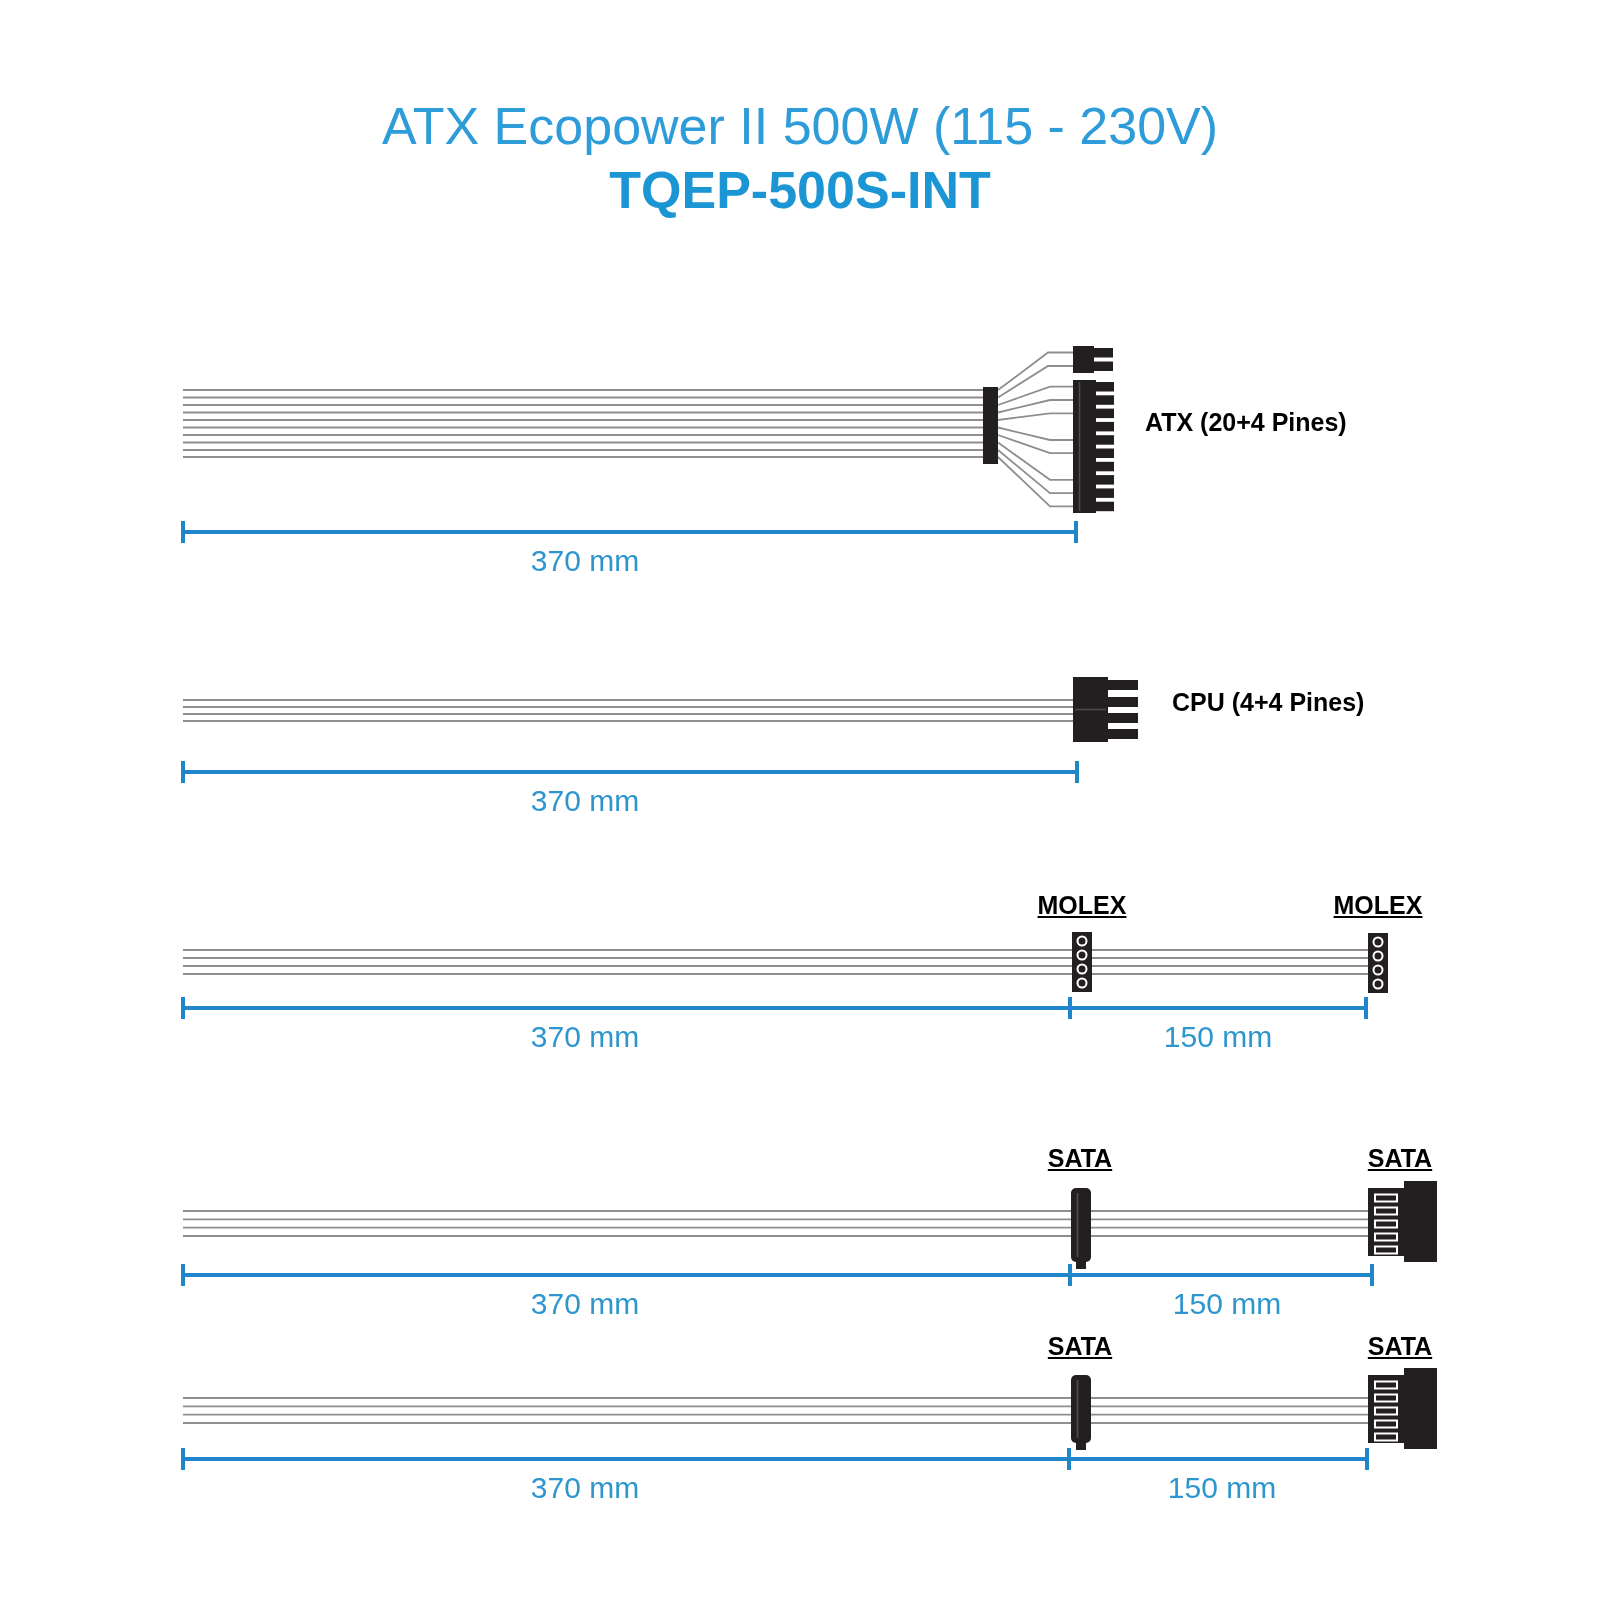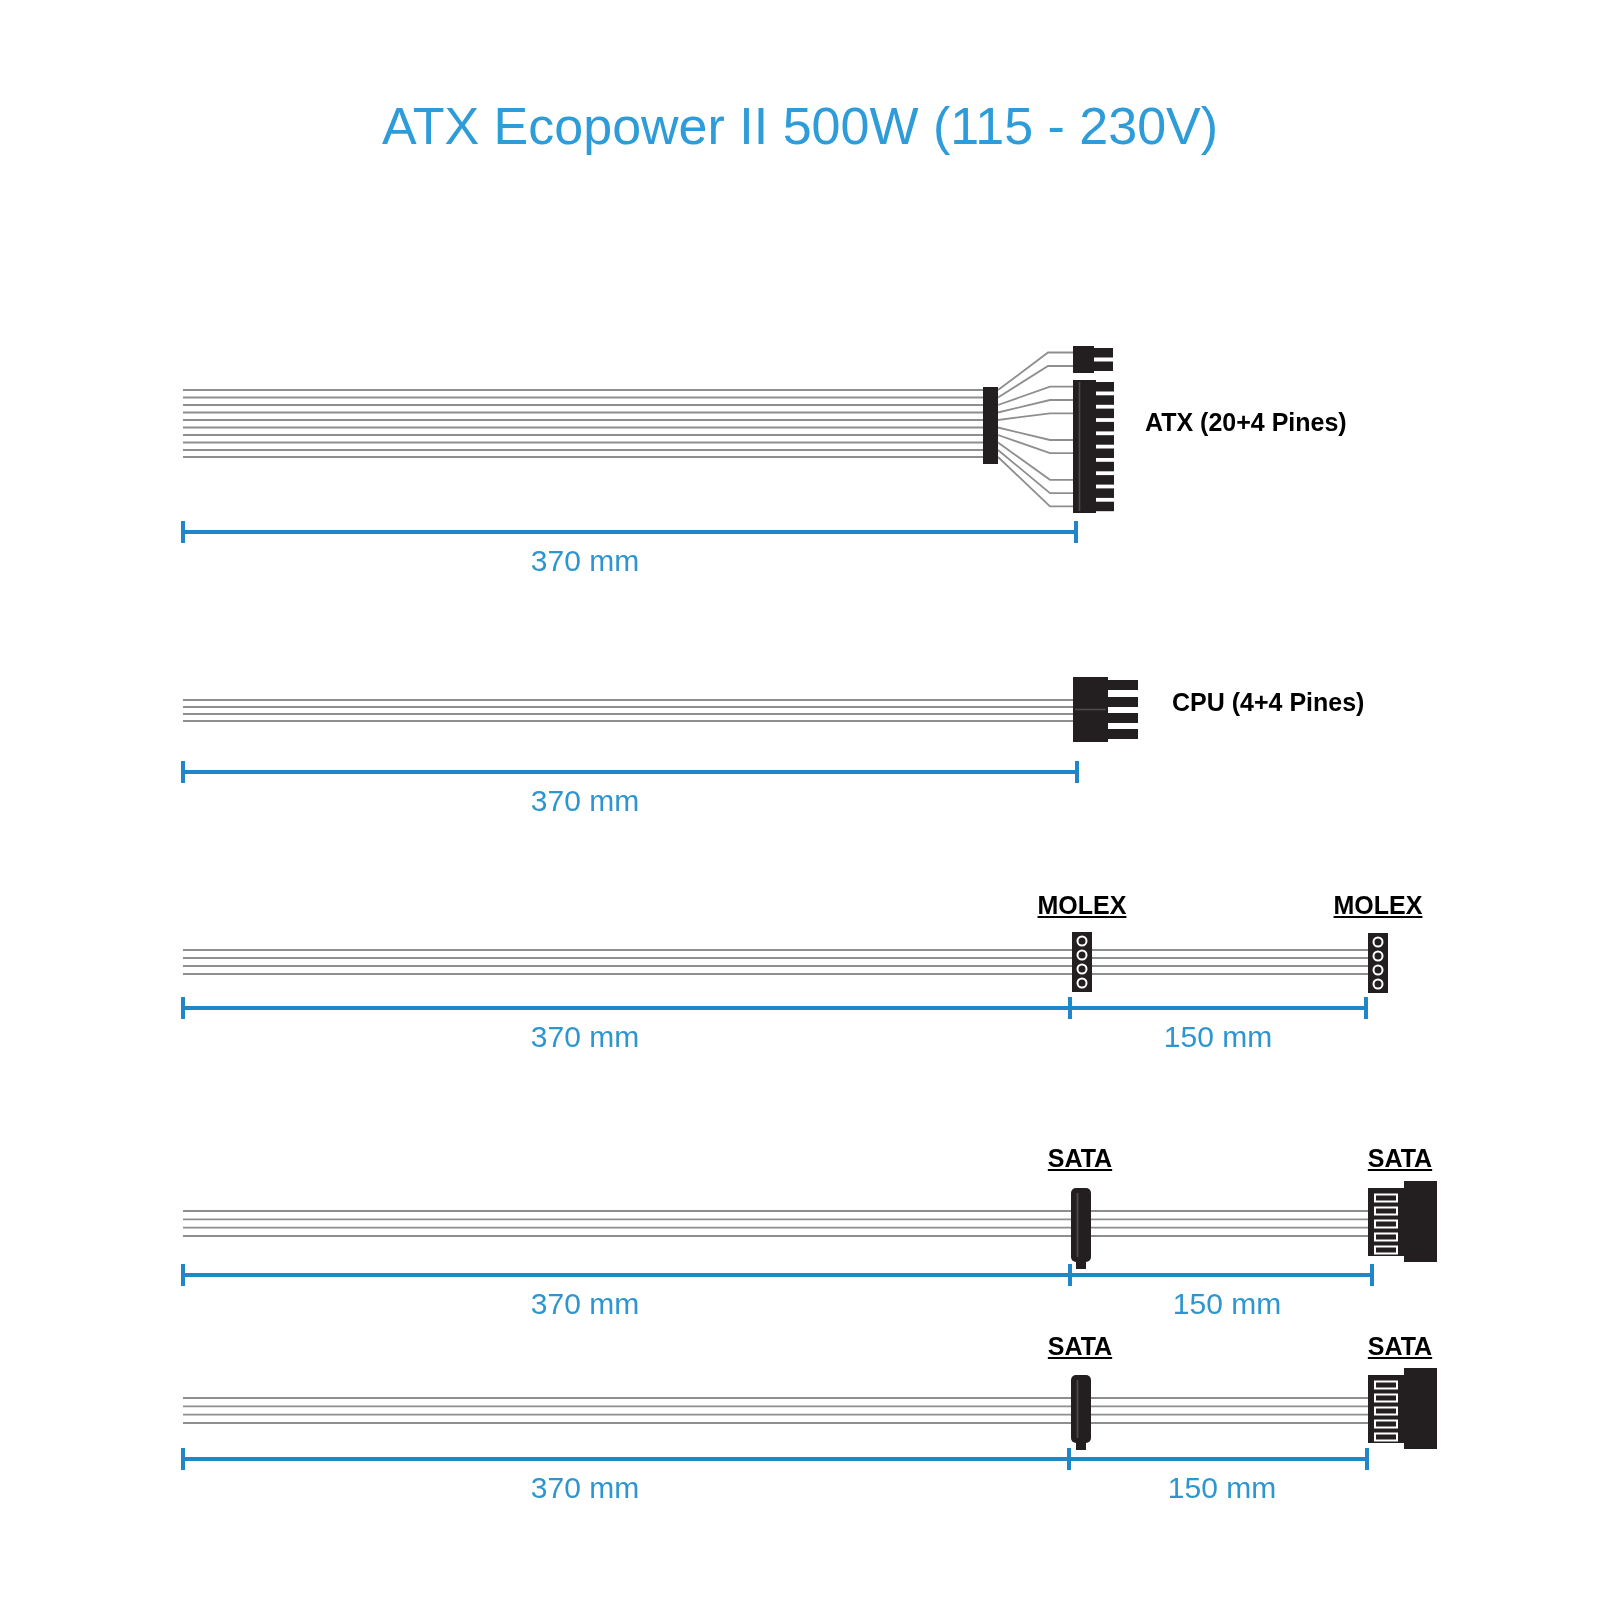--- a/index.html
+++ b/index.html
@@ -170,20 +170,21 @@
     </g>
     <g stroke="#1f86c9" stroke-width="4" fill="none">
       <line x1="183" y1="1448" x2="183" y2="1470"></line>
       <line x1="183" y1="1459" x2="1367" y2="1459"></line>
       <line x1="1069" y1="1448" x2="1069" y2="1470"></line>
       <line x1="1367" y1="1448" x2="1367" y2="1470"></line>
     </g>
   </svg>
 
   <div class="txt title-line1">ATX Ecopower II 500W (115 - 230V)</div>
+  <div class="txt title-line2">TQEP-500S-INT</div>
 
   <div class="txt conn-label" style="left:1145px;top:408px;">ATX (20+4 Pines)</div>
   <div class="txt dim-label" style="left:585px;top:496px;">370 mm</div>
 
   <div class="txt conn-label" style="left:1172px;top:688px;">CPU (4+4 Pines)</div>
   <div class="txt dim-label" style="left:585px;top:736px;">370 mm</div>
 
   <div class="txt conn-label centered" style="left:1082px;top:891px;">MOLEX</div>
   <div class="txt conn-label centered" style="left:1378px;top:891px;">MOLEX</div>
   <div class="txt dim-label" style="left:585px;top:972px;">370 mm</div>

